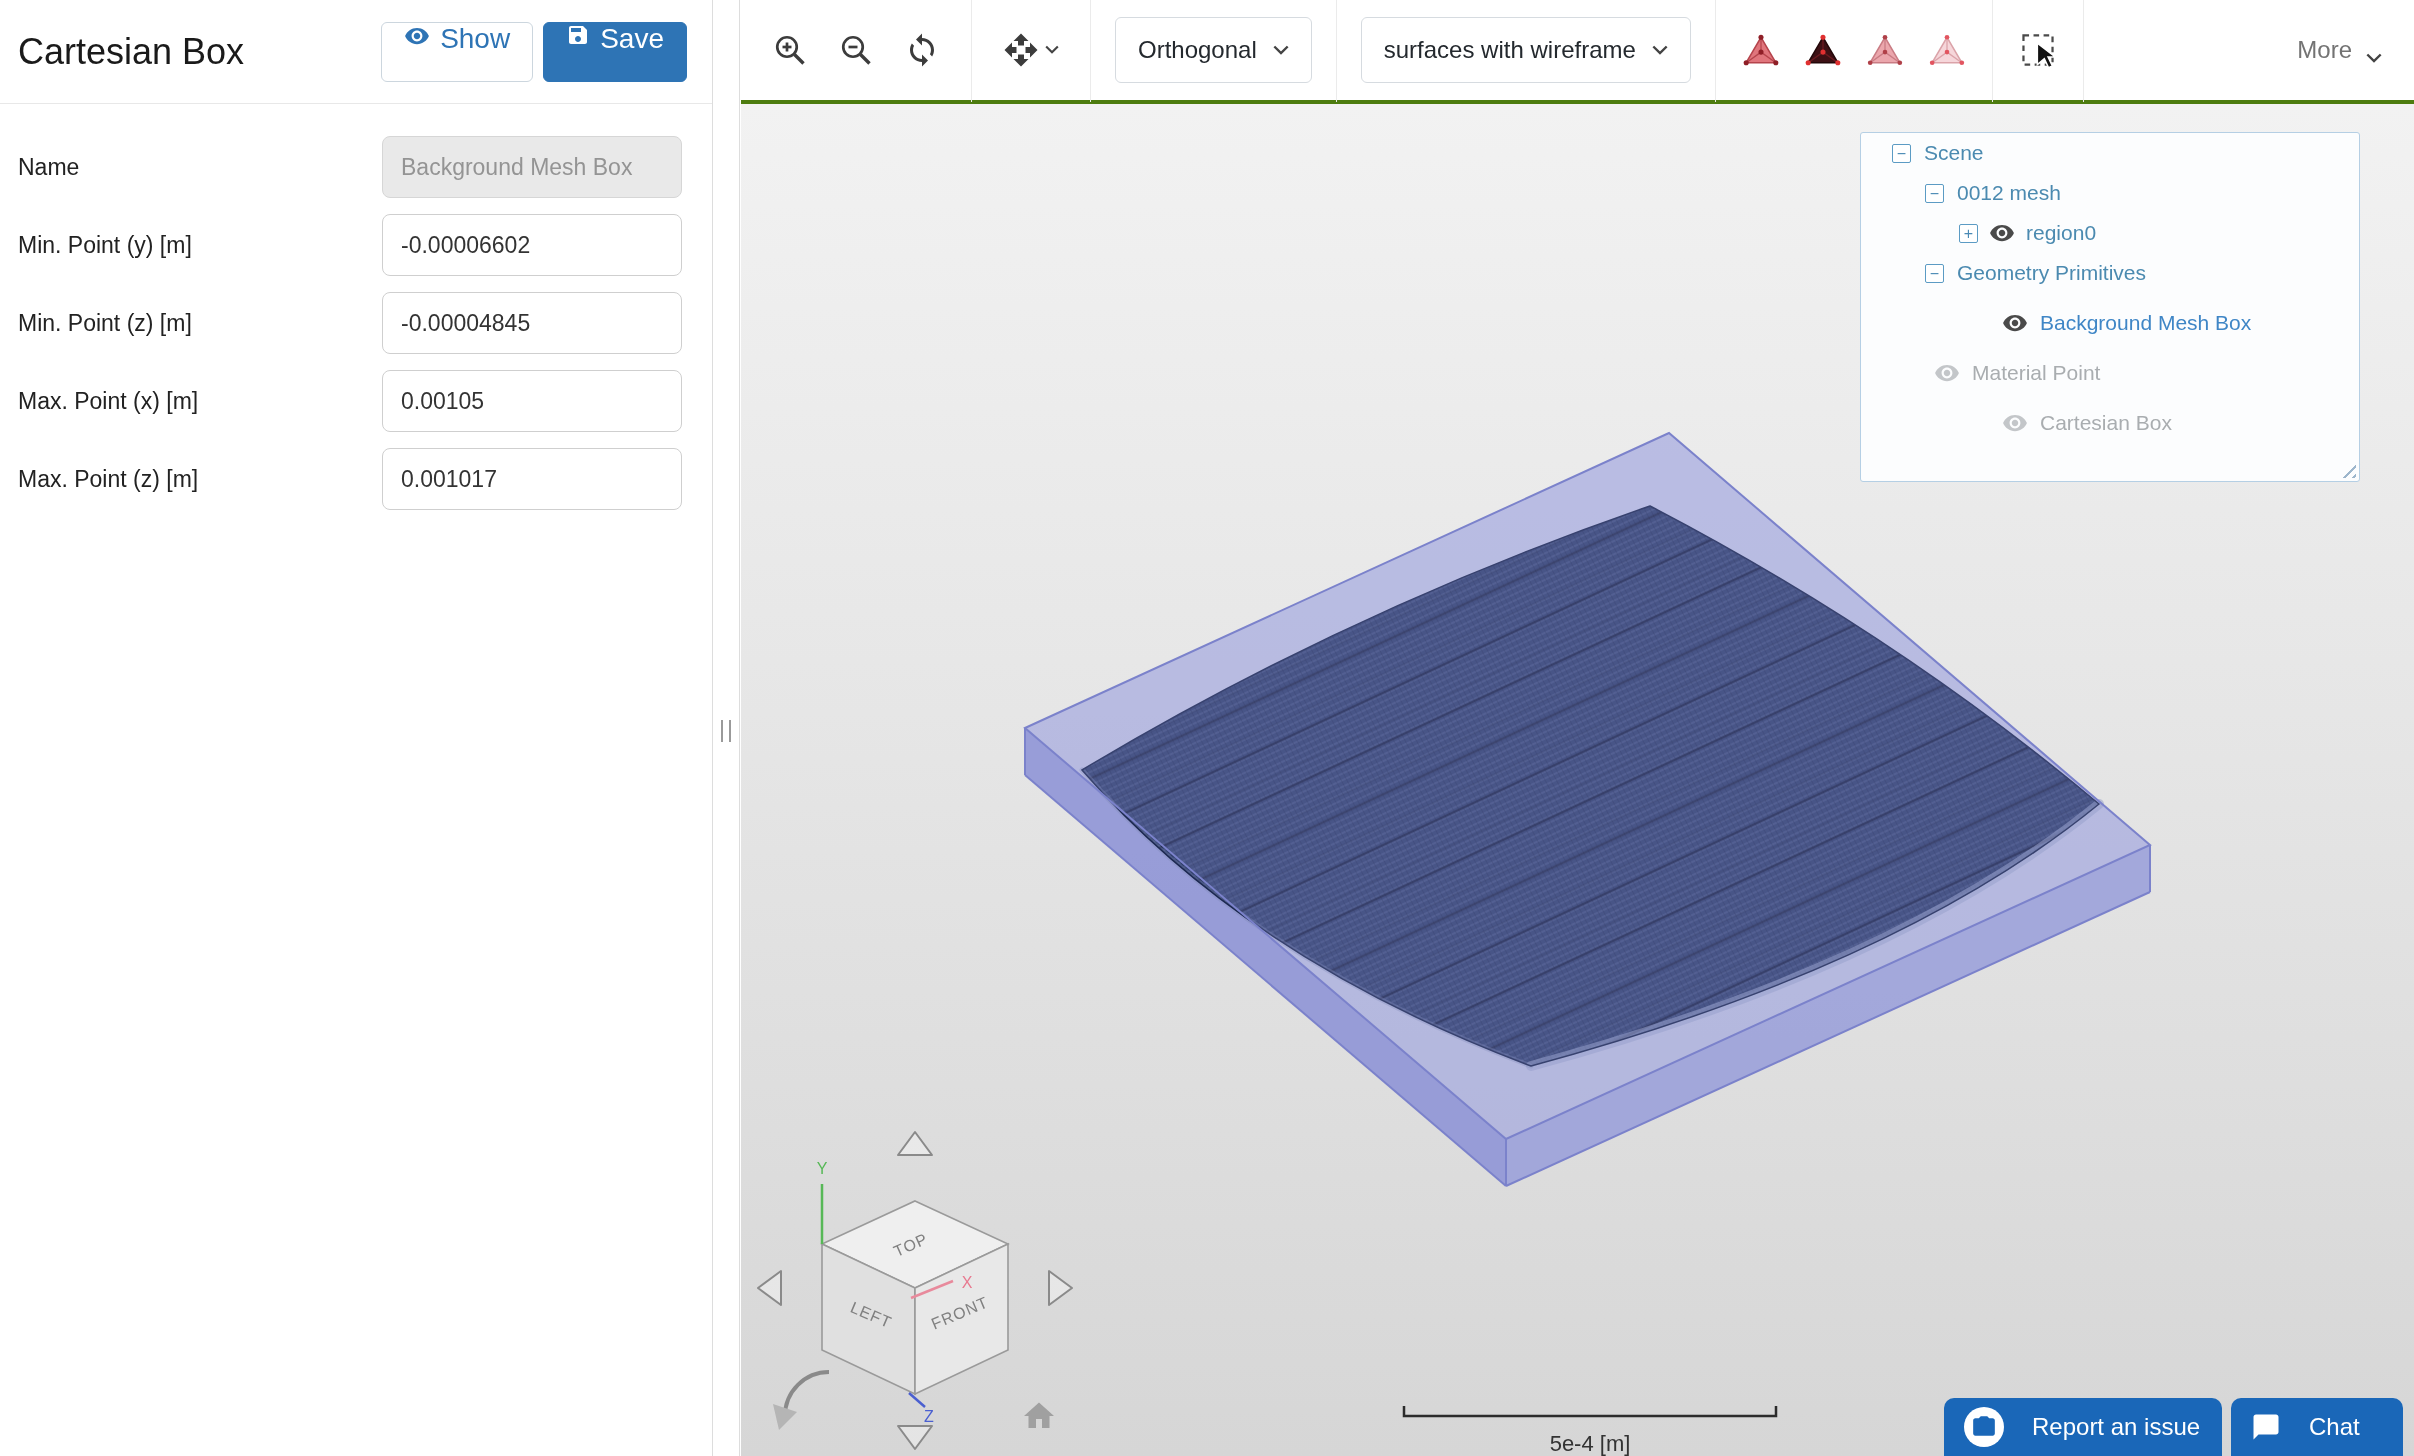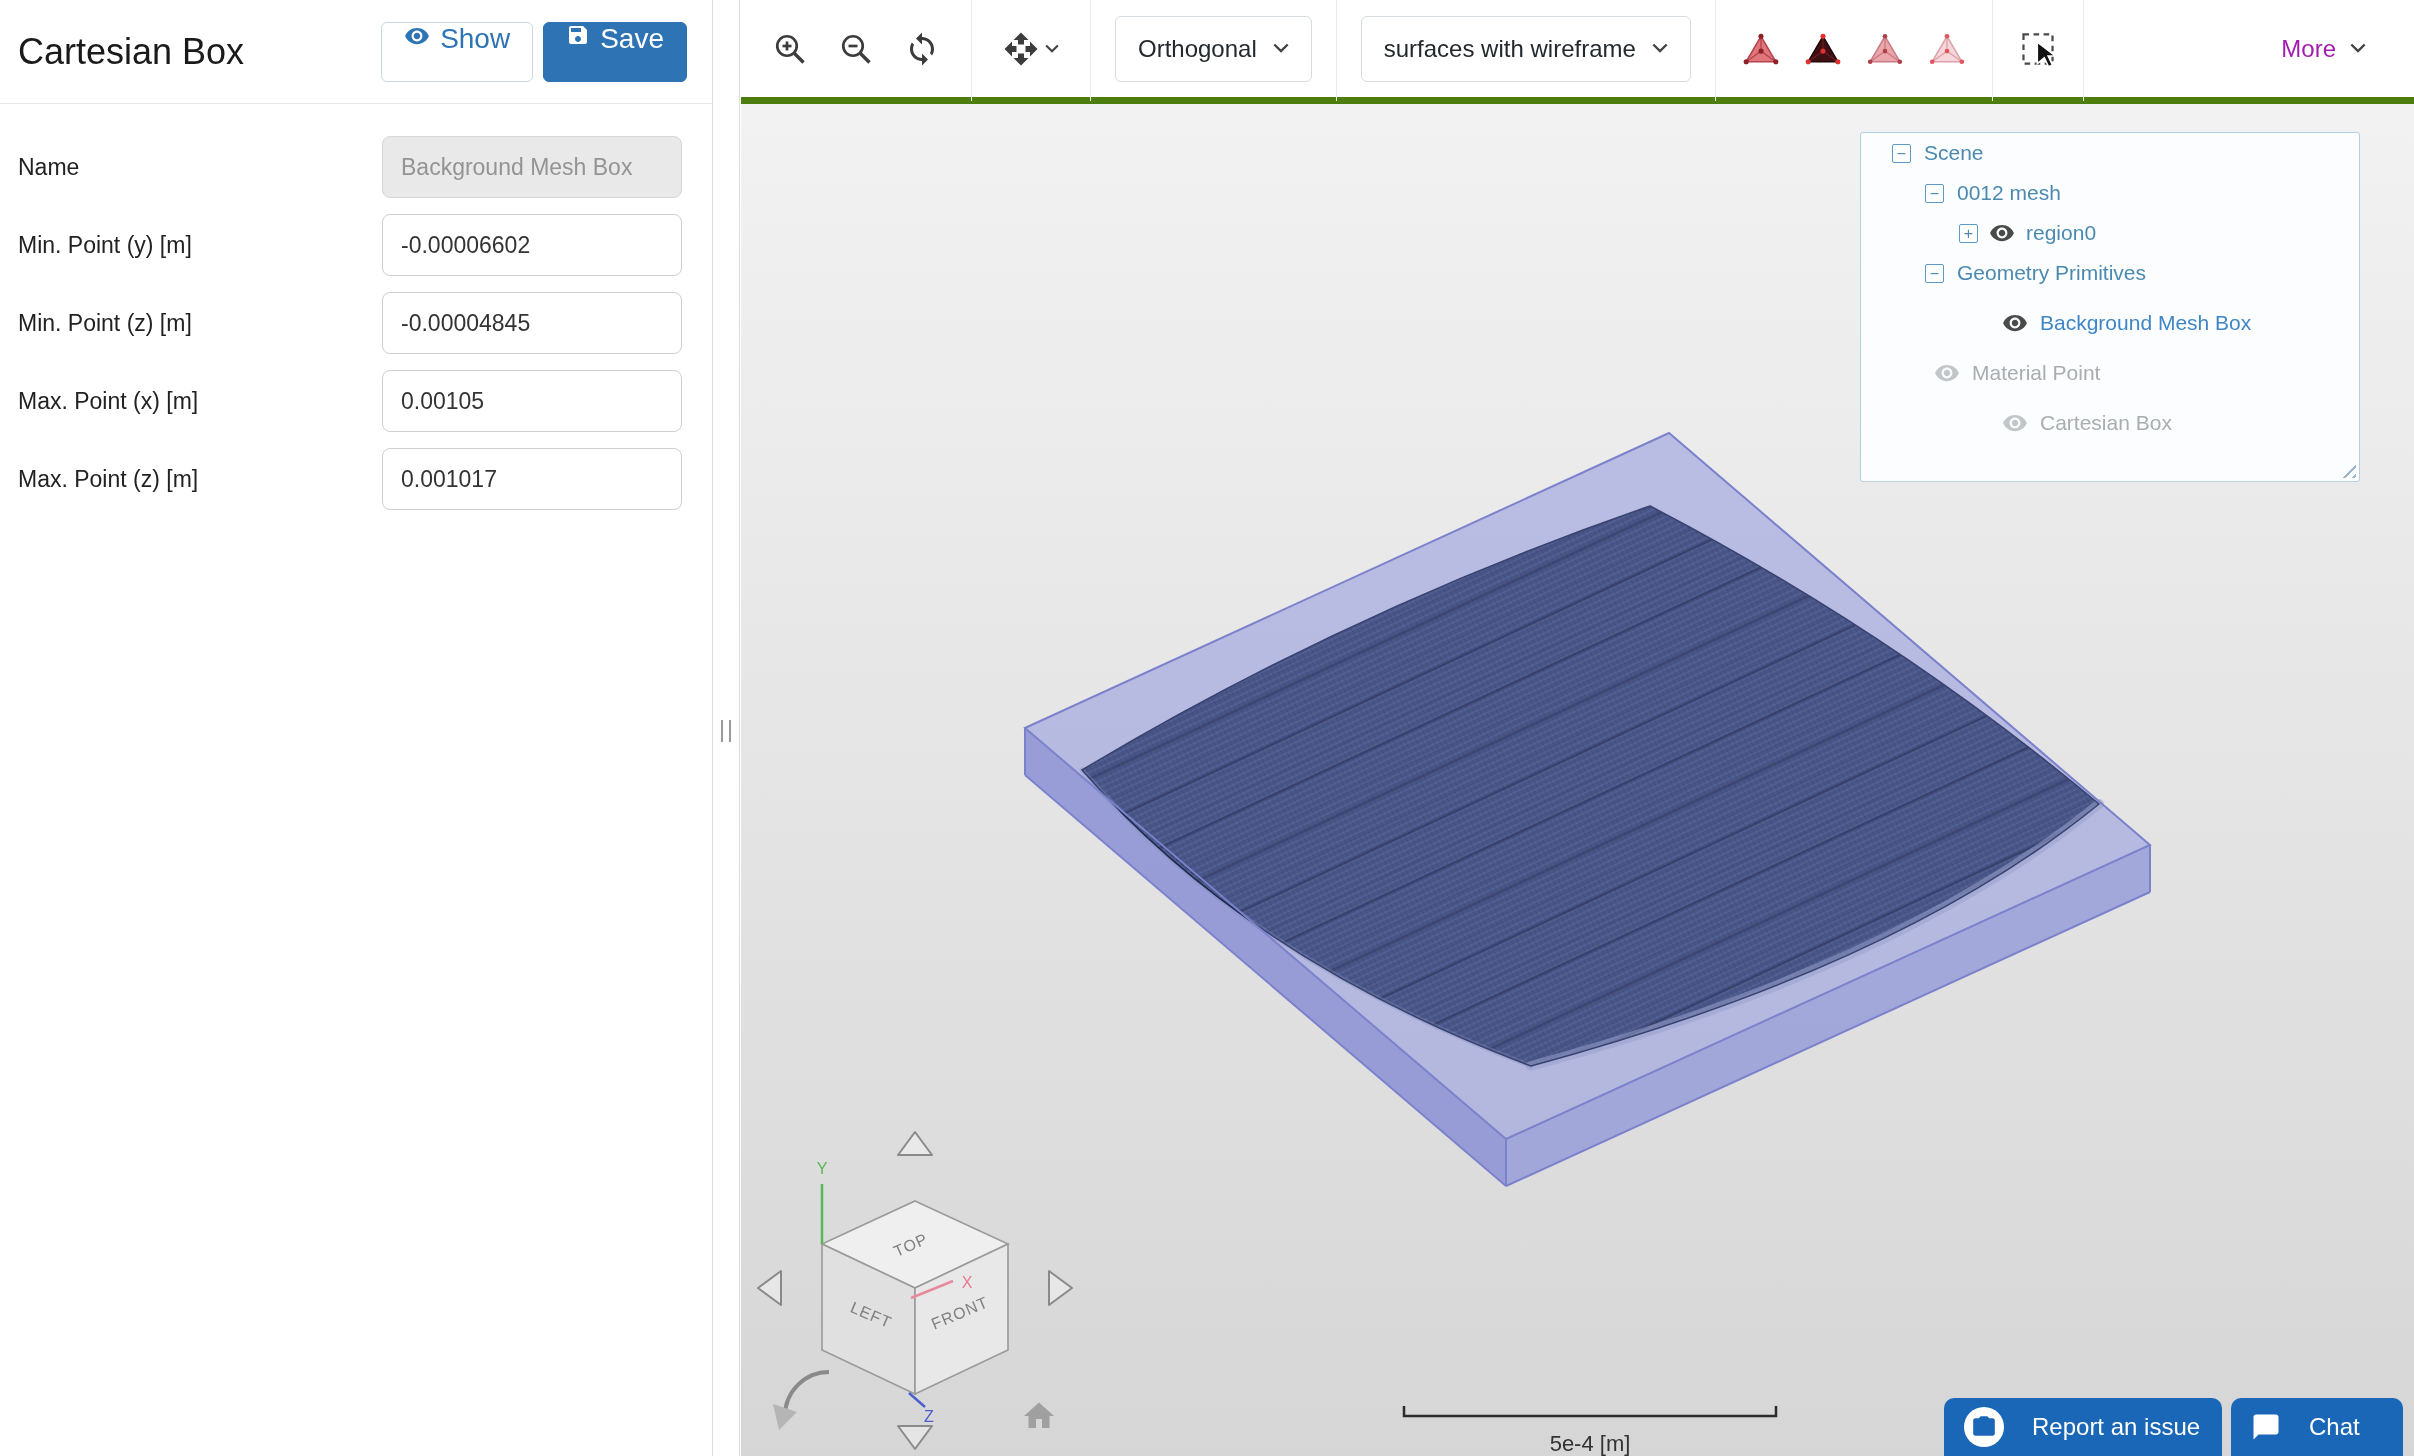--- a/index.html
+++ b/index.html
@@ -26,29 +26,29 @@
   .field-input:disabled,.field-input.disabled{background:#e9e9e9;color:#949494;border-color:#d6d6d6;}
 
   
   .gutter{position:absolute;left:713px;top:0;width:27px;height:1456px;background:#fff;
           border-right:1px solid #ddd;box-sizing:border-box;}
   .gutter-handle{position:absolute;left:8px;top:720px;width:10px;height:22px;
                  border-left:2px solid #9a9a9a;border-right:2px solid #9a9a9a;box-sizing:border-box;}
 
   
   .toolbar{position:absolute;left:741px;top:0;right:0;height:104px;background:#fff;
-           border-bottom:7px solid #4d7c0f;display:flex;align-items:center;box-sizing:border-box;}
+           border-bottom:4px solid #4d7c0f;display:flex;align-items:center;box-sizing:border-box;}
   .tb-group{display:flex;align-items:center;gap:28px;padding:0 30px;height:100%;}
   .tb-div{width:1px;height:104px;background:#ebebeb;}
   .tb-icon{width:38px;height:38px;display:flex;align-items:center;justify-content:center;cursor:pointer;}
   .dd-btn{display:inline-flex;align-items:center;gap:16px;height:64px;border:1px solid #d6dbe0;
           border-radius:6px;background:#fff;padding:0 22px;font-size:24px;color:#24292e;
           margin:0 24px;cursor:pointer;white-space:nowrap;}
-  .more-btn{display:inline-flex;align-items:center;gap:14px;font-size:24px;color:#a21caf;
-            padding-right:48px;cursor:pointer;}
+  .more-btn{display:inline-flex;align-items:flex-end;gap:14px;font-size:24px;color:#737373;
+            padding-right:32px;cursor:pointer;}
   .spacer{flex:1;}
   .sel-wrap{position:relative;width:38px;height:38px;}
   .cursor-overlay{position:absolute;left:16px;top:10px;}
 
   
   .viewport{position:absolute;left:741px;top:104px;width:1673px;height:1352px;
             background:linear-gradient(180deg,#f2f2f2 0%,#e6e6e6 45%,#d6d6d6 100%);}
   .viewport svg.scene{position:absolute;left:0;top:0;}
 
   

